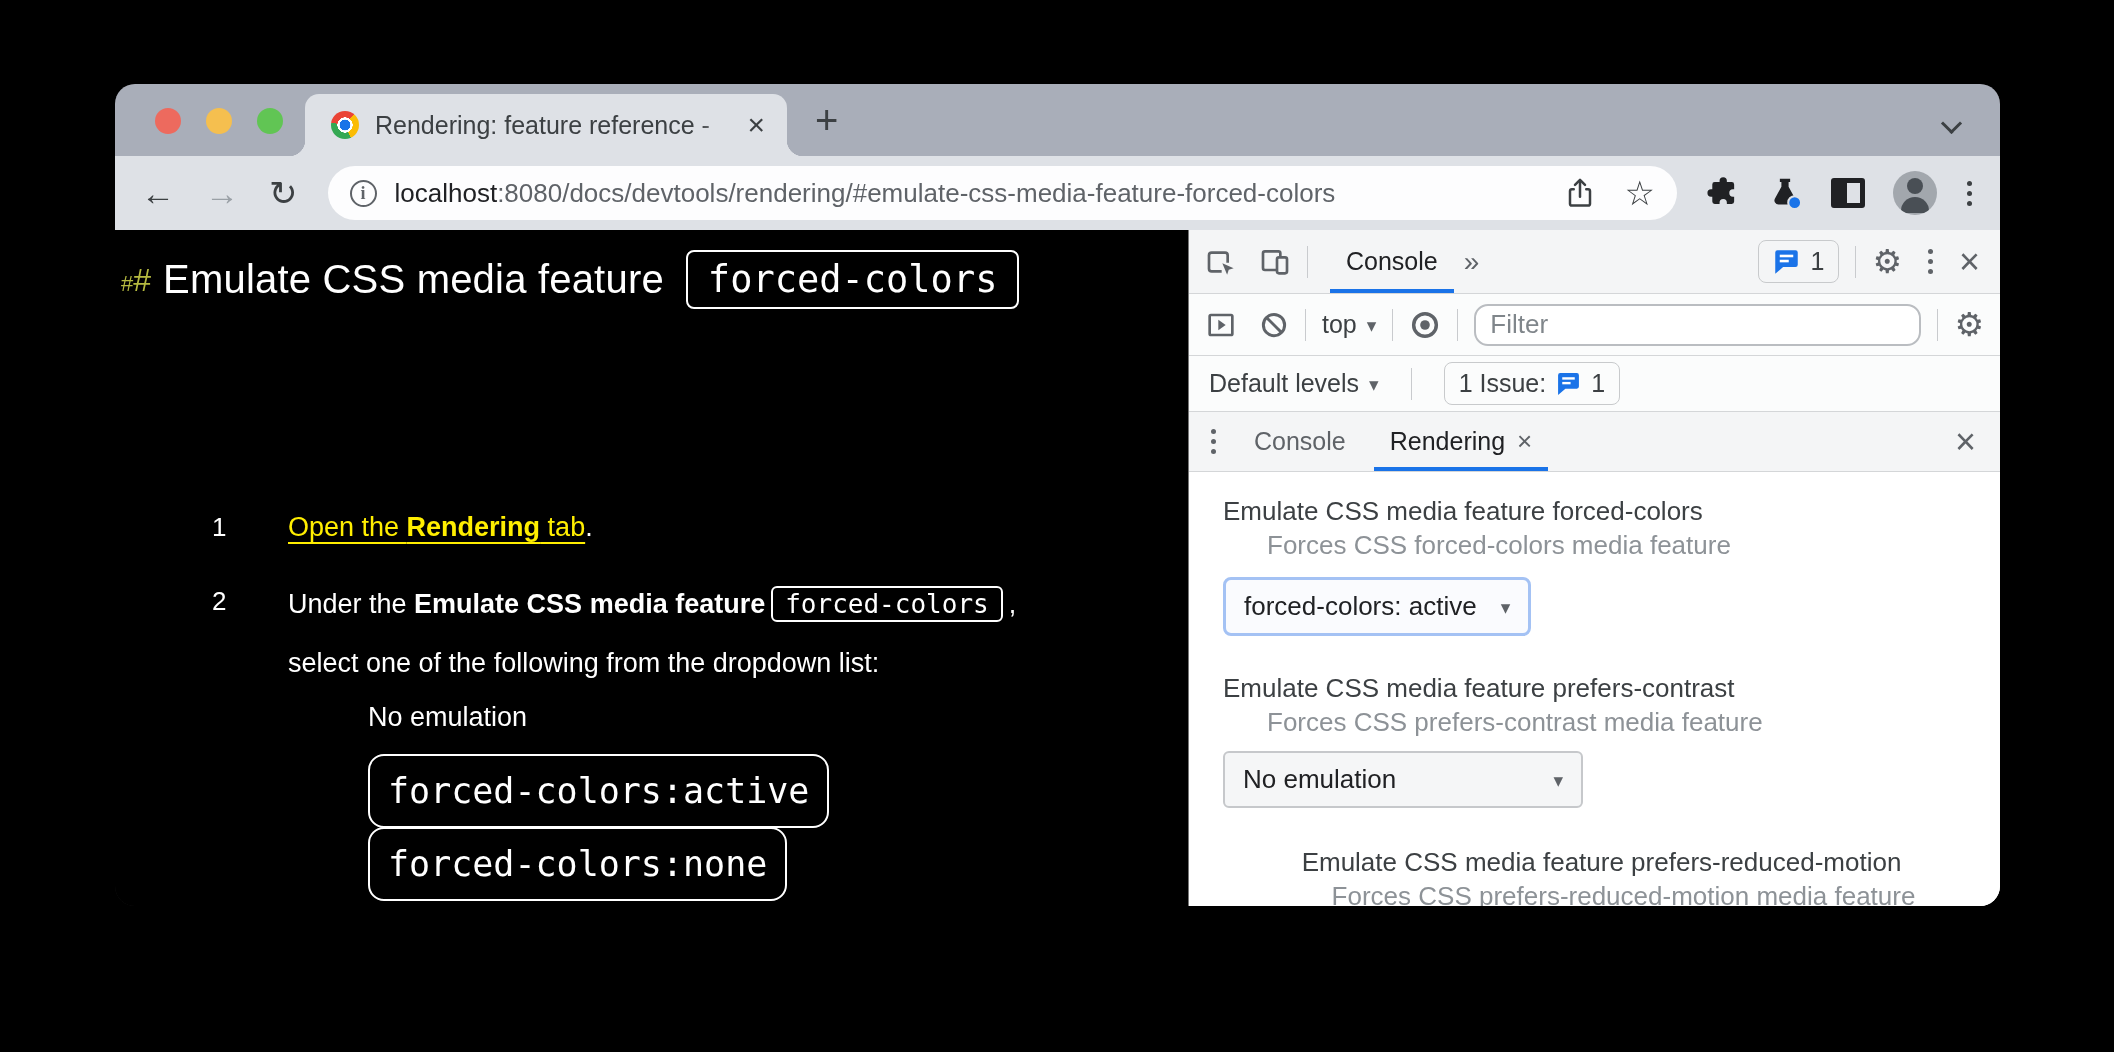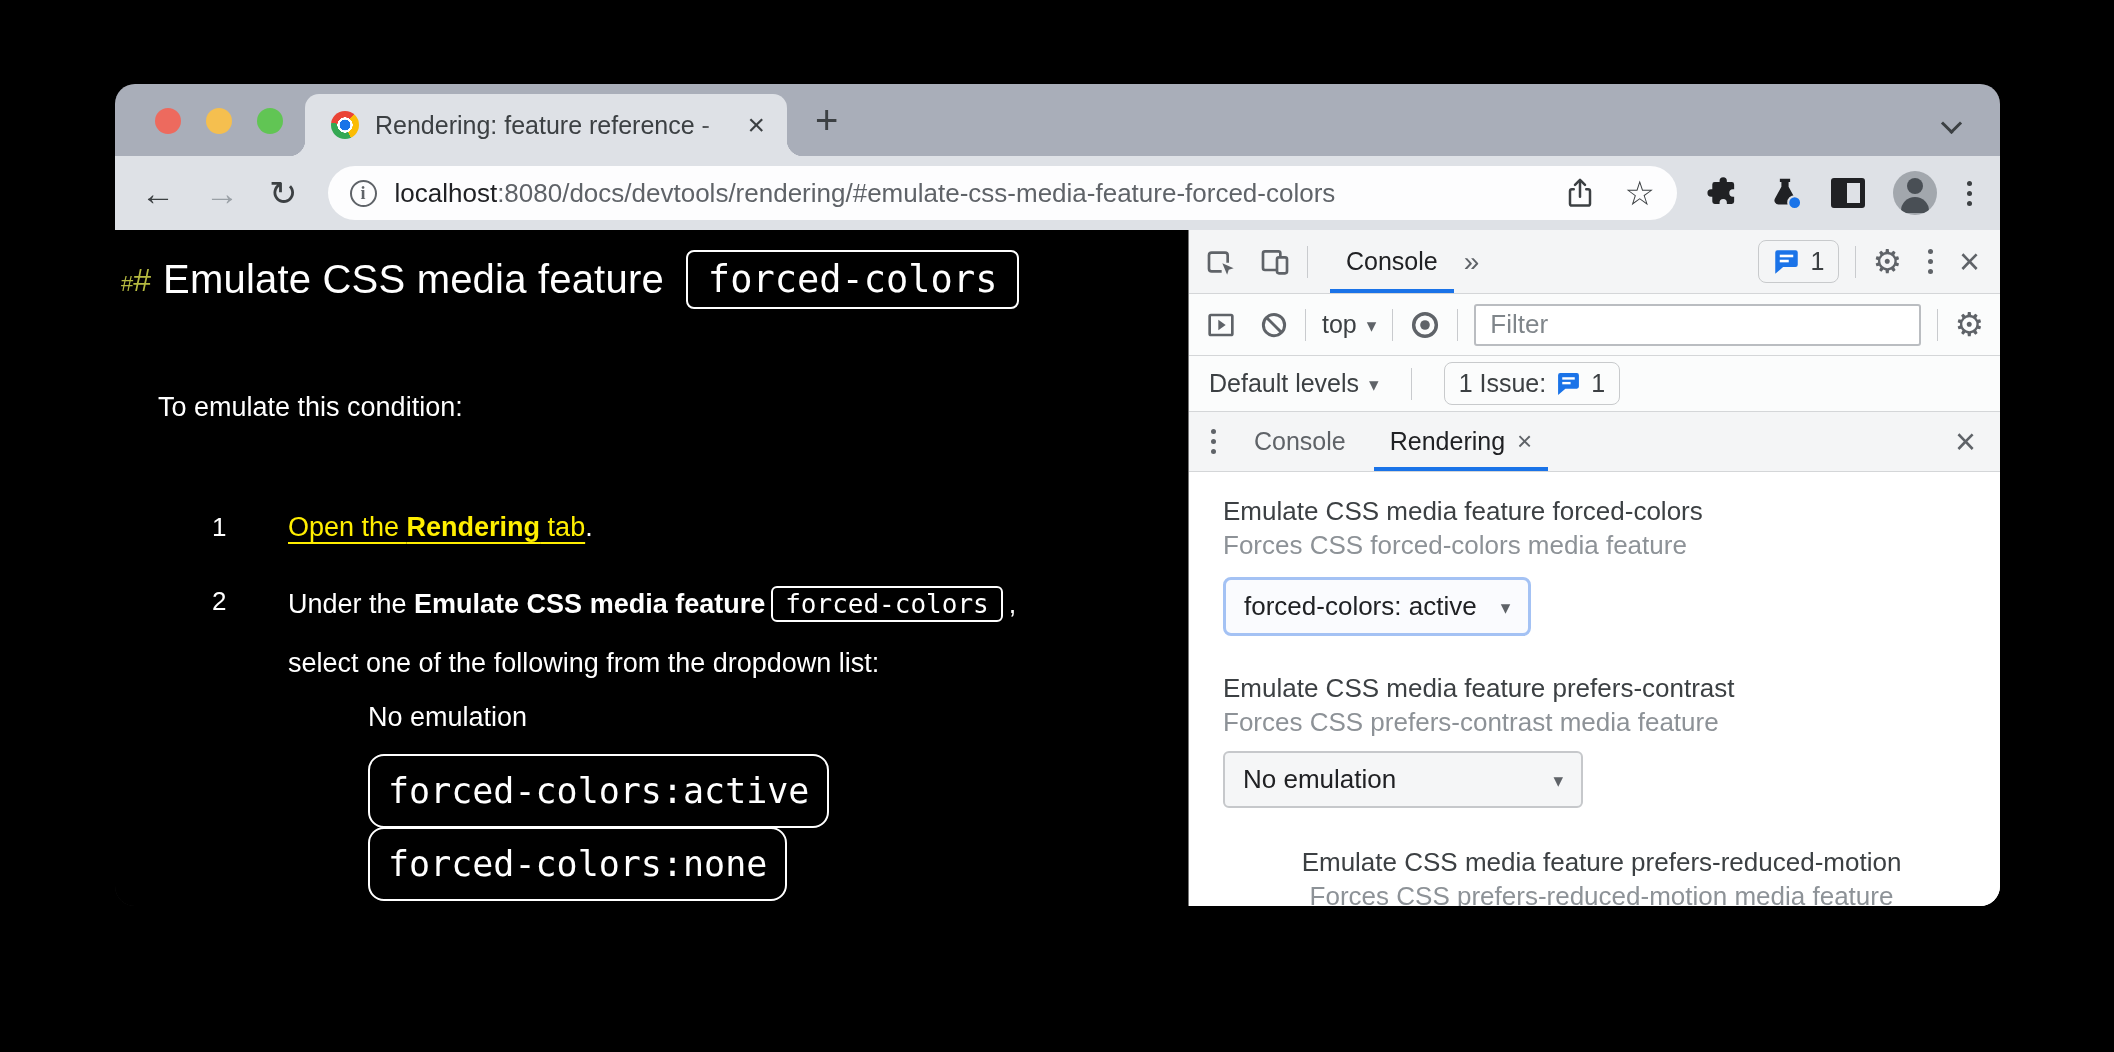--- a/index.html
+++ b/index.html
@@ -93,30 +93,30 @@
   .dt-tab{position:relative;height:100%;display:flex;align-items:center;padding:0 22px;font-size:25px;color:#5f6368;}
   .dt-tab.active{color:#202124;}
   .dt-tab.active::after{content:"";position:absolute;left:6px;right:6px;bottom:0;height:4px;background:#1a73e8;}
   .more-tabs{font-size:28px;color:#5f6368;margin-left:4px;}
   .spacer{flex:1;}
   .badge{display:flex;align-items:center;gap:10px;border:1px solid #c8cacc;border-radius:8px;
     padding:6px 14px;font-size:25px;color:#3c4043;}
   .chatico{flex:0 0 auto;}
   .dd-label{font-size:25px;color:#3c4043;display:flex;align-items:center;gap:10px;}
   .dd-caret{font-size:19px;color:#5f6368;font-family:"DejaVu Sans",sans-serif;}
-  .filter{flex:1;height:42px;border:2px solid #babdc1;border-radius:3px;background:#fff;
+  .filter{flex:1;height:42px;border:2px solid #babdc1;border-radius:14px;background:#fff;
     font-size:26px;color:#202124;padding:0 14px;outline:none;min-width:60px;font-family:"Liberation Sans",sans-serif;}
   .filter::placeholder{color:#80868b;}
   .vdots{display:flex;flex-direction:column;gap:5px;padding:2px;}
   .vdots i{width:5px;height:5px;border-radius:50%;background:#5f6368;}
   .tabx{margin-left:12px;font-size:26px;color:#5f6368;}
 
   .dt-body{flex:1;overflow:hidden;padding:22px 20px 0 34px;background:#fff;}
   .dtitle{font-size:26px;color:#3c4043;line-height:34px;}
-  .dsub{font-size:26px;color:#8d9297;line-height:34px;}
+  .dsub{font-size:26px;color:#8d9297;line-height:34px;margin-left:44px;}
   .sel{display:inline-flex;align-items:center;font-size:26px;color:#202124;cursor:default;}
   .sel1{margin-top:15px;border:3px solid #a4c2f4;border-radius:8px;background:#fafbfe;
     padding:11px 18px;}
   .sel1 .dd-caret{margin-left:24px;}
   .sel2{margin-top:12px;border:2px solid #c6c8cb;border-radius:6px;background:#f5f6f7;
     padding:11px 18px;width:360px;}
   .sel2 .dd-caret{margin-left:auto;}
   .msec{margin-top:35px;}
   .msec3{margin-top:37px;text-align:center;}
 
@@ -180,21 +180,20 @@
   </div>
 
   <div class="content">
 
     <div class="page">
       <div class="h1row">
         <span class="anchor"><span class="sm">#</span><span class="lg">#</span></span>
         <span class="h1txt">Emulate CSS media feature</span>
         <span class="h1chip mono">forced-colors</span>
       </div>
-      <div class="intro">To emulate this condition:</div>
 
       <div class="stepnum s1">1</div>
       <div class="steptxt s1"><span class="ylink"><span>Open the </span><b>Rendering</b><span> tab</span></span><span>.</span></div>
 
       <div class="stepnum s2">2</div>
       <div class="steptxt s2"><span>Under the </span><b>Emulate CSS media feature</b><span class="codechip mono">forced-colors</span><span>,</span></div>
       <div class="steptxt s2b">select one of the following from the dropdown list:</div>
 
       <div class="optplain">No emulation</div>
       <div class="optchip oc1 mono">forced-colors:active</div>

